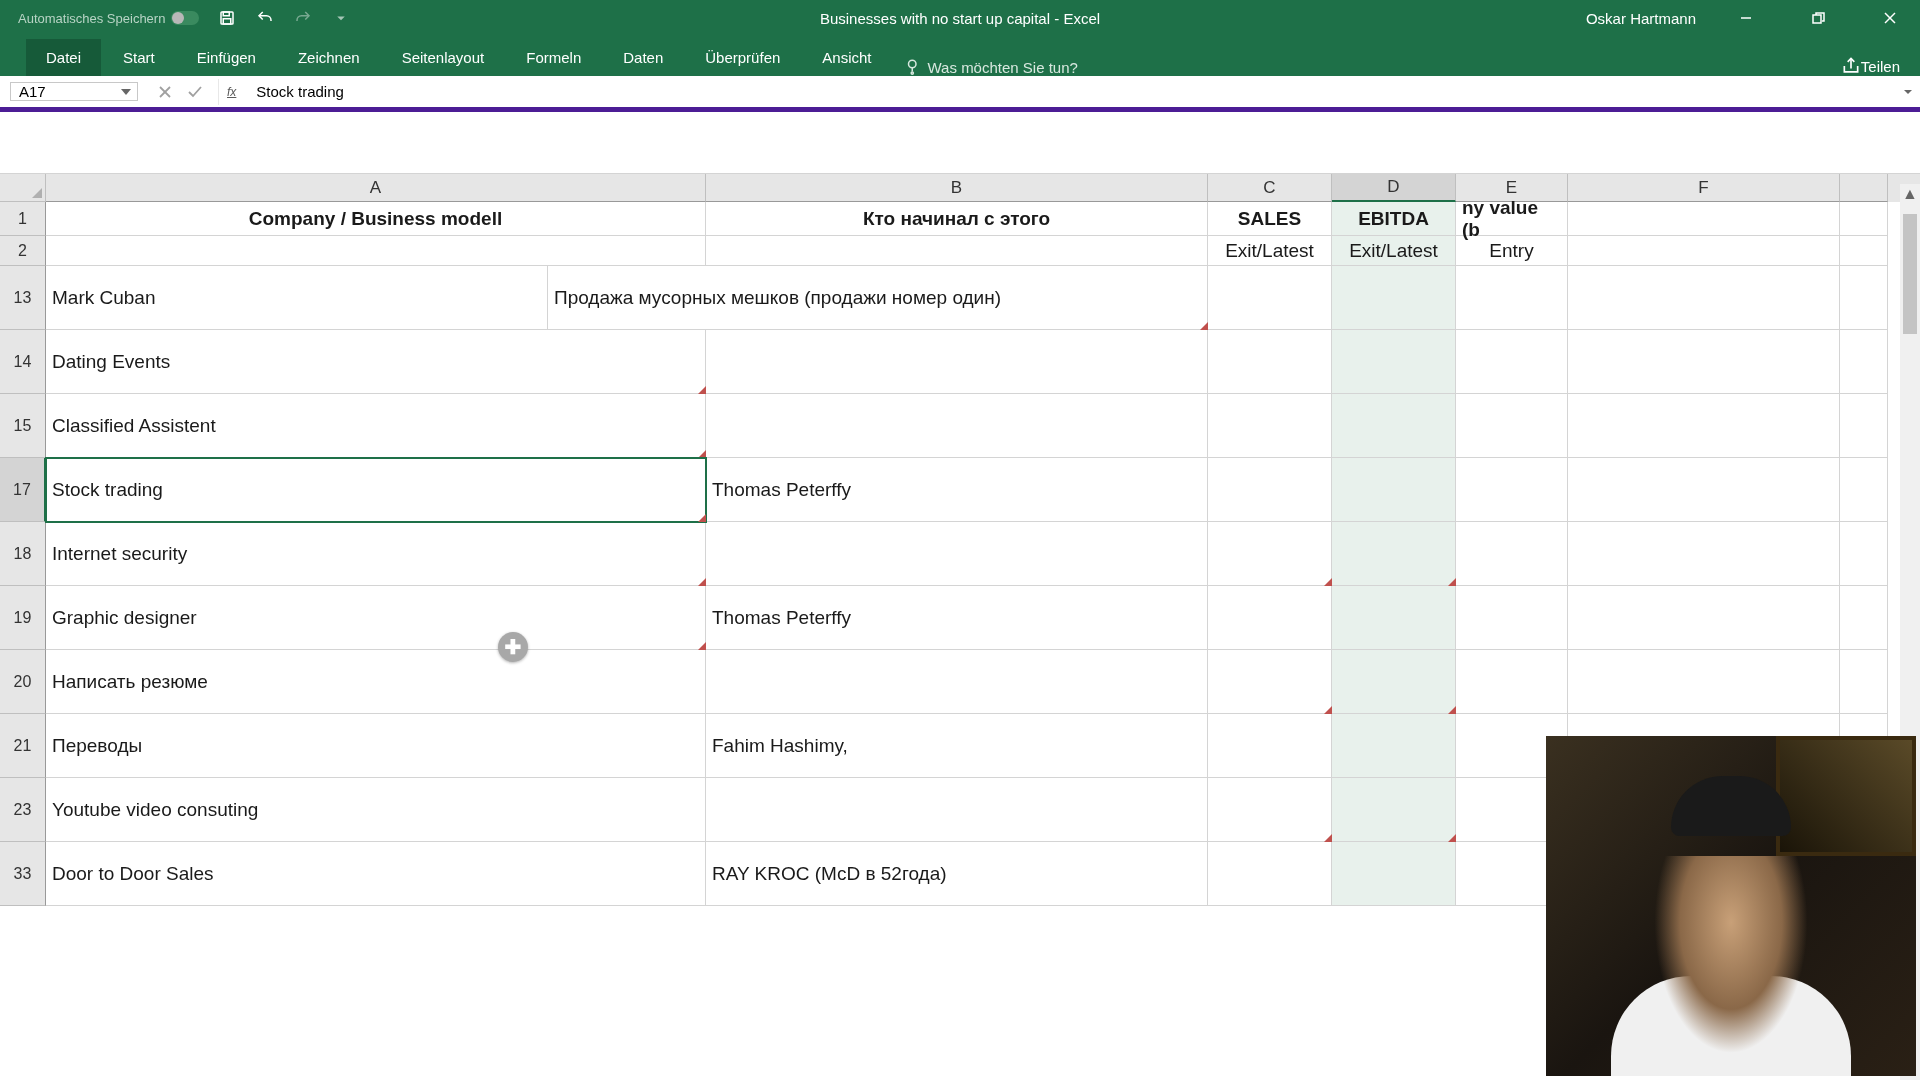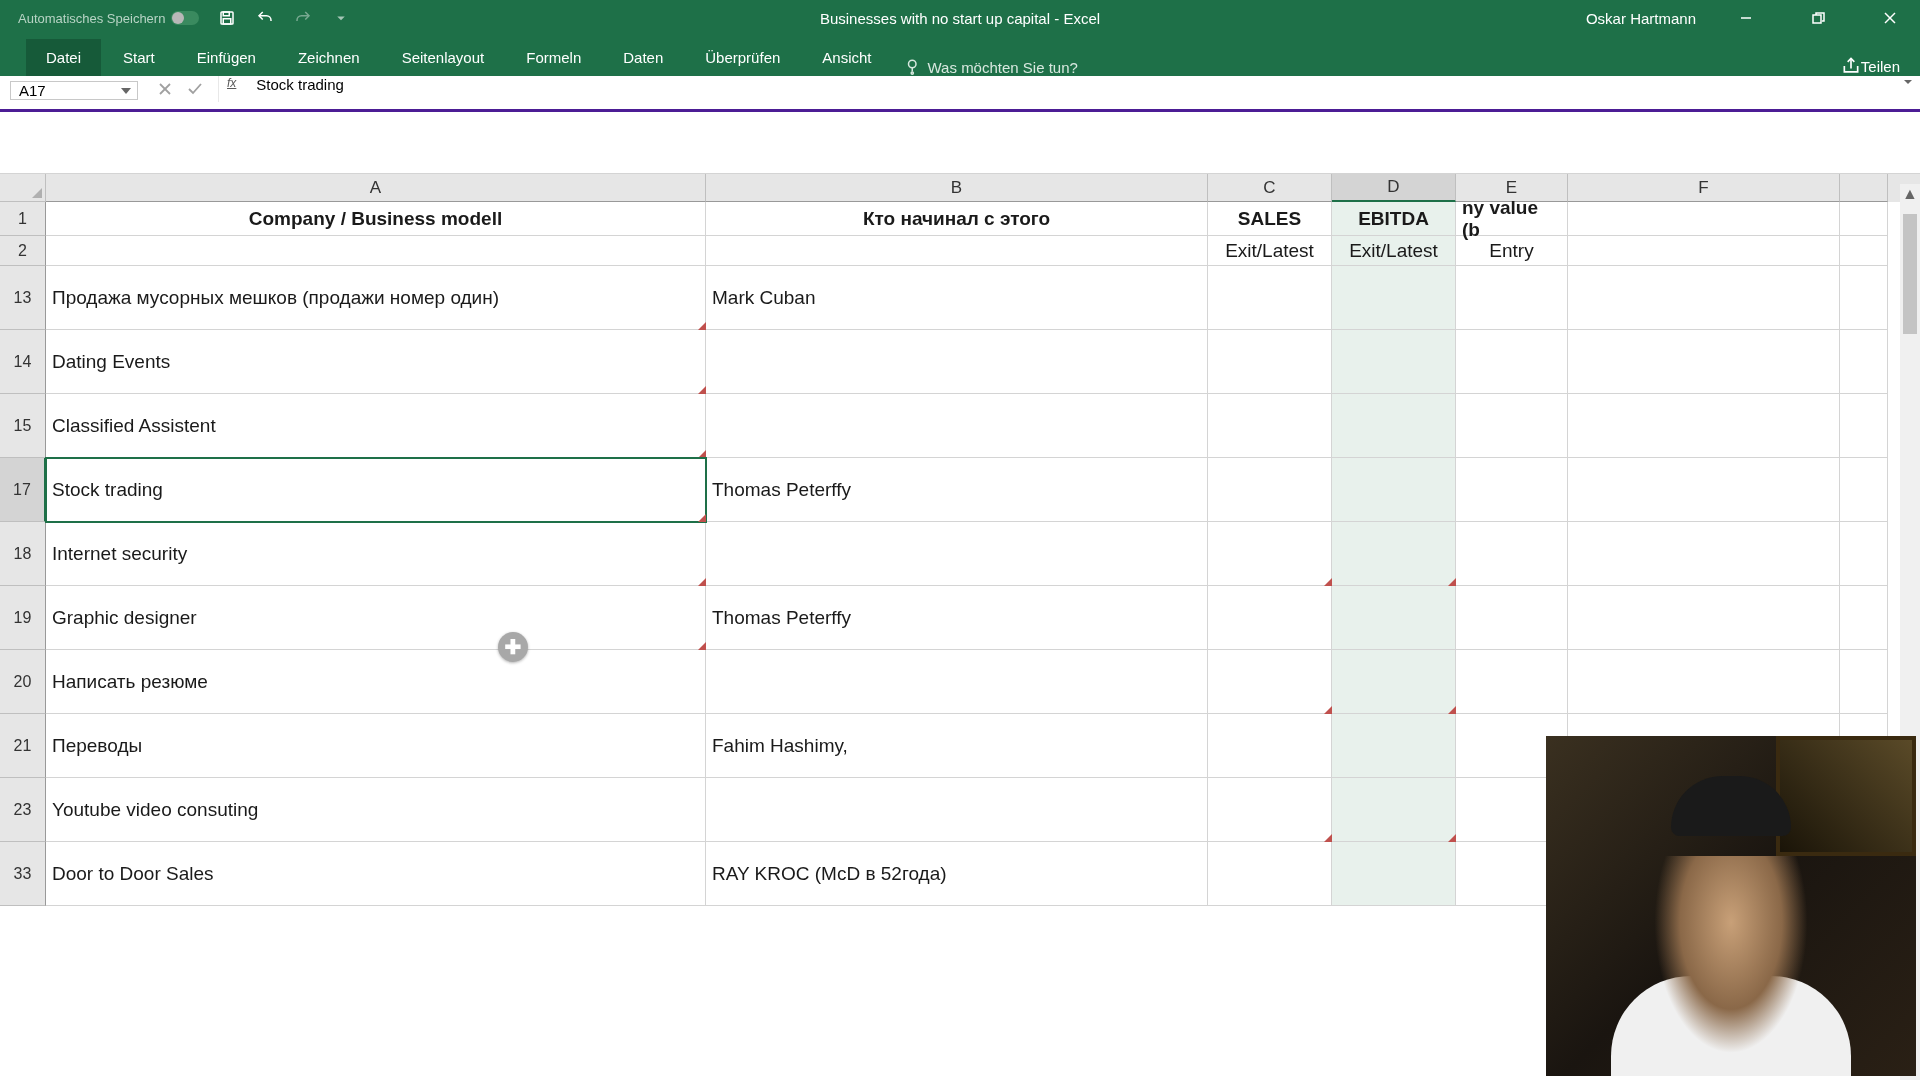--- a/index.html
+++ b/index.html
@@ -19,21 +19,21 @@
 .win-btn svg { width: 14px; height: 14px; }
 
 .ribbon-tabs { background: #1e7048; color: #fff; height: 40px; display: flex; align-items: flex-end; padding-left: 26px; gap: 2px; position: relative; }
 .ribbon-tab { padding: 10px 20px 10px; font-size: 15px; cursor: pointer; }
 .ribbon-tab.datei { background: #165a39; }
 .tellme { display: flex; align-items: center; gap: 6px; color: #d8e8df; font-size: 15px; padding: 0 10px; }
 .tellme svg { width: 18px; height: 18px; }
 .ribbon-right { position: absolute; right: 20px; display: flex; align-items: center; color: #fff; font-size: 15px; }
 .ribbon-right svg { width: 20px; height: 20px; }
 
-.formula-bar-row { display: flex; height: 36px; border-bottom: 3px solid #4c1d95; background: #fff; align-items: flex-start; }
+.formula-bar-row { display: flex; height: 36px; border-bottom: 5px solid #4c1d95; background: #fff; align-items: center; }
 .name-box { width: 128px; border: 1px solid #c8c8c8; margin: 5px 4px 5px 10px; display: flex; align-items: center; padding: 0 8px; font-size: 15px; position: relative; }
 .name-box::after { content: ''; position: absolute; right: 6px; border-left: 5px solid transparent; border-right: 5px solid transparent; border-top: 6px solid #666; }
 .fb-btns { display: flex; align-items: center; gap: 4px; padding: 0 10px; border-right: 1px solid #e8e8e8; }
 .fb-btn { width: 26px; height: 26px; display: flex; align-items: center; justify-content: center; color: #a0a0a0; }
 .fx { font-style: italic; font-size: 12px; color: #5a5a5a; padding: 0 8px; display: flex; align-items: center; text-decoration: underline; }
 .formula-input { flex: 1; padding: 0 12px; display: flex; align-items: center; font-size: 15px; }
 .fb-expand { width: 24px; display: flex; align-items: center; justify-content: center; }
 
 .spacer { height: 62px; background: #fff; border-bottom: 1px solid #d4d4d4; }
 
@@ -216,22 +216,22 @@
         <div class="cell col-A"></div>
         <div class="cell col-B"></div>
         <div class="cell col-C center">Exit/Latest</div>
         <div class="cell col-D sel-col center">Exit/Latest</div>
         <div class="cell col-E center">Entry</div>
         <div class="cell col-F"></div>
         <div class="cell col-rest"></div>
       </div>
       <div class="data-row" style="height: 64px;">
         <div class="row-h">13</div>
+        <div class="cell col-B">Mark Cuban</div>
         <div class="cell col-A">Продажа мусорных мешков (продажи номер один)<span class="comment-mark br"></span></div>
-        <div class="cell col-B">Mark Cuban</div>
         <div class="cell col-C"></div>
         <div class="cell col-D sel-col"></div>
         <div class="cell col-E"></div>
         <div class="cell col-F"></div>
         <div class="cell col-rest"></div>
       </div>
       <div class="data-row" style="height: 64px;">
         <div class="row-h">14</div>
         <div class="cell col-A">Dating Events<span class="comment-mark br"></span></div>
         <div class="cell col-B"></div>

